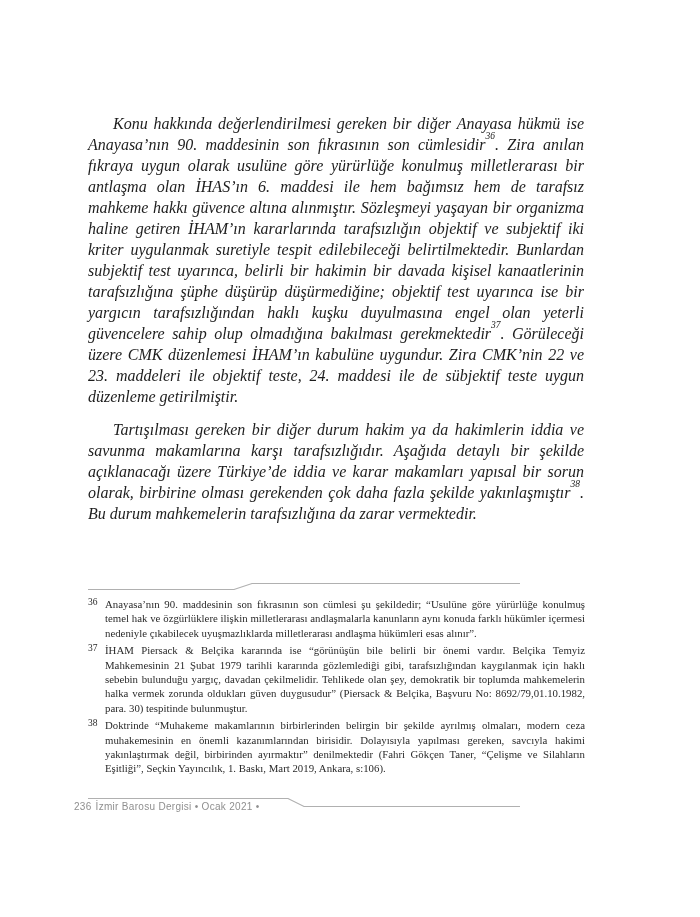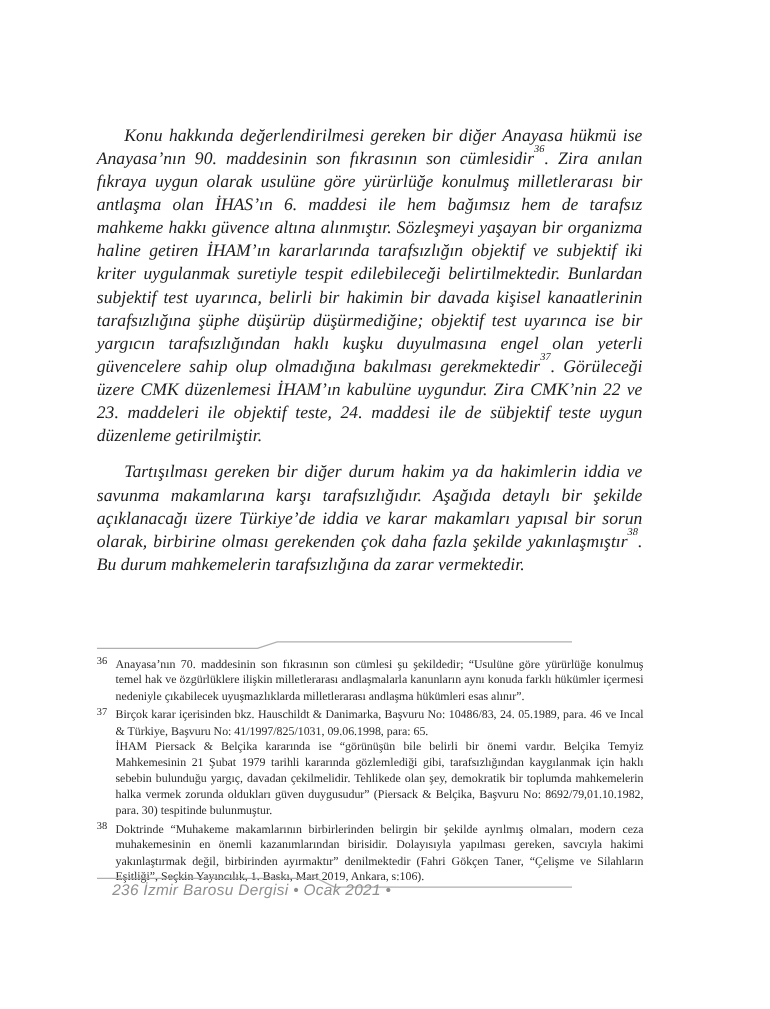--- a/index.html
+++ b/index.html
@@ -75,28 +75,27 @@
     position: relative;
     top: -2px;
   }
   .fn-body { flex: 1; text-align: justify; hyphens: auto; }
   .it { }
 
   
   .footer-rule { position: absolute; left: 88px; top: 795px; }
   .footer {
     position: absolute;
-    left: 102px;
+    left: 74px;
     top: 801px;
     font-family: "Liberation Sans", sans-serif;
-    font-size: 14px;
+    font-size: 10px;
     letter-spacing: 0.3px;
     color: #8f8f8f;
     white-space: nowrap;
-    font-style: italic;
   }
   .footer .pageno { margin-right: 4px; }
 </style>
 </head>
 <body>
 
 <div class="page">
 
 
   <div class="body-text">
@@ -105,27 +104,26 @@
   </div>
 
   <svg class="fn-divider" width="432" height="12" viewBox="0 0 432 12">
     <path d="M0,8.5 H146 L164,2.5 H432" fill="none" stroke="#b0b0b0" stroke-width="1.2"></path>
   </svg>
 
   <div class="footnotes">
 
     <div class="fn">
       <span class="fn-num">36</span>
-      <div class="fn-body"><span>Anayasa’nın 70. maddesinin son fıkrasının son cümlesi şu şekildedir; </span><span class="it">“Usulüne göre yürürlüğe konulmuş temel hak ve özgürlüklere ilişkin milletlerarası andlaşmalarla kanunların aynı konuda farklı hükümler içermesi nedeniyle çıkabilecek uyuşmazlıklarda milletlerarası andlaşma hükümleri esas alınır”</span><span>.</span></div>
+      <div class="fn-body"><span>Anayasa’nın 90. maddesinin son fıkrasının son cümlesi şu şekildedir; </span><span class="it">“Usulüne göre yürürlüğe konulmuş temel hak ve özgürlüklere ilişkin milletlerarası andlaşmalarla kanunların aynı konuda farklı hükümler içermesi nedeniyle çıkabilecek uyuşmazlıklarda milletlerarası andlaşma hükümleri esas alınır”</span><span>.</span></div>
     </div>
 
     <div class="fn">
       <span class="fn-num">37</span>
       <div class="fn-body">
-        <div>Birçok karar içerisinden bkz. Hauschildt &amp; Danimarka, Başvuru No: 10486/83, 24. 05.1989, para. 46 ve Incal &amp; Türkiye, Başvuru No: 41/1997/825/1031, 09.06.1998, para: 65.</div>
         <div><span>İHAM Piersack &amp; Belçika kararında ise </span><span class="it">“görünüşün bile belirli bir önemi vardır. Belçika Temyiz Mahkemesinin 21 Şubat 1979 tarihli kararında gözlemlediği gibi, tarafsızlığından kaygılanmak için haklı sebebin bulunduğu yargıç, davadan çekilmelidir. Tehlikede olan şey, demokratik bir toplumda mahkemelerin halka vermek zorunda oldukları güven duygusudur”</span><span> (Piersack &amp; Belçika, Başvuru No: 8692/79,01.10.1982, para. 30) tespitinde bulunmuştur.</span></div>
       </div>
     </div>
 
     <div class="fn">
       <span class="fn-num">38</span>
       <div class="fn-body"><span>Doktrinde </span><span class="it">“Muhakeme makamlarının birbirlerinden belirgin bir şekilde ayrılmış olmaları, modern ceza muhakemesinin en önemli kazanımlarından birisidir. Dolayısıyla yapılması gereken, savcıyla hakimi yakınlaştırmak değil, birbirinden ayırmaktır”</span><span> denilmektedir (Fahri Gökçen Taner, </span><span class="it">“Çelişme ve Silahların Eşitliği”,</span><span> Seçkin Yayıncılık, 1. Baskı, Mart 2019, Ankara, s:106).</span></div>
     </div>
 
   </div>

